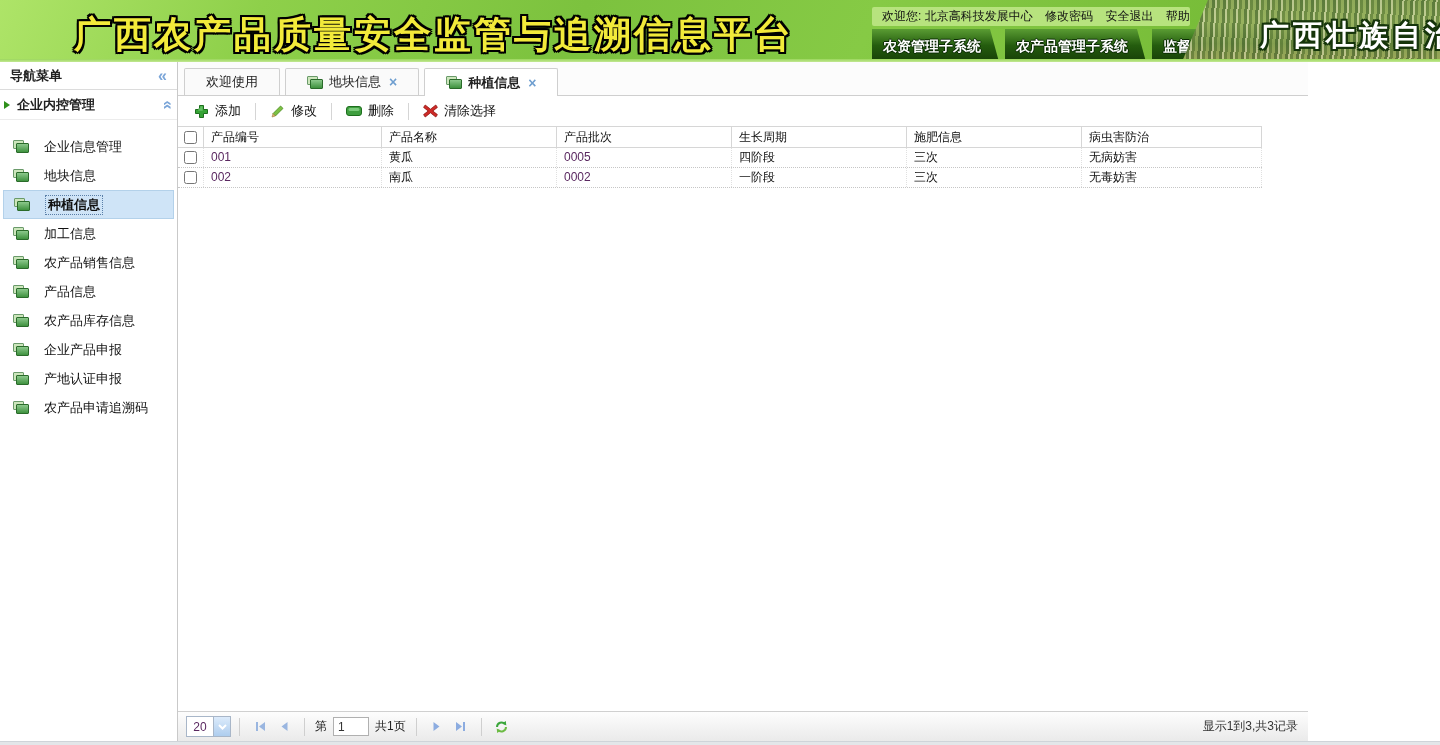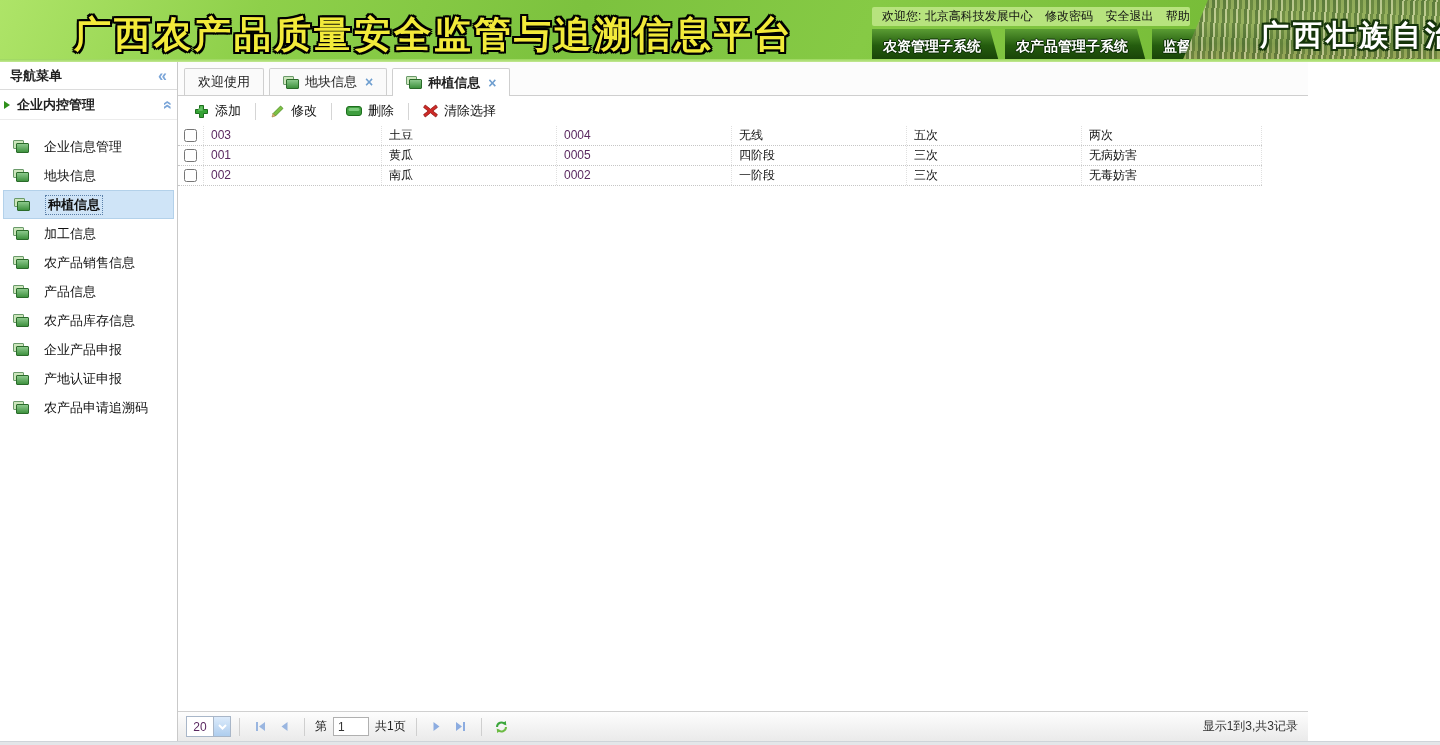--- a/index.html
+++ b/index.html
@@ -50,21 +50,21 @@
   .mitem.selected .lbl { border:1px dotted #5a7fa8; padding:0 2px; }
   .ficon { position:relative; width:16px; height:13px; display:inline-block; flex:none; }
   .ficon::before { content:""; position:absolute; left:0; top:0; width:9px; height:7px;
     background:#cde6bc; border:1px solid #6a9a6a; border-radius:1px; }
   .ficon::after { content:""; position:absolute; right:0; bottom:0; width:11px; height:8px;
     background:linear-gradient(#8cc98c,#3f923f); border:1px solid #2a6b2a; border-radius:1px; }
 
   
   #main { flex:1; display:flex; flex-direction:column; background:#fff; min-width:0; }
   .tabbar { height:34px; padding:6px 0 0 6px; background:#fcfcfc; border-bottom:1px solid #cfcfcf; display:flex; }
-  .tab { height:27px; display:flex; align-items:center; gap:6px; padding:0 13px; margin-right:5px;
+  .tab { height:27px; display:flex; align-items:center; gap:6px; padding:0 21px; margin-right:5px;
     border:1px solid #cfcfcf; border-bottom:none; border-radius:2px 2px 0 0; background:#fafafa;
     font-size:13px; color:#222; cursor:pointer; }
   .tab.active { background:#fff; font-weight:bold; height:28px; margin-bottom:-1px; position:relative; z-index:2; }
   .tab .x { color:#6f9fd0; font-size:14px; font-weight:bold; margin-left:2px; cursor:pointer; }
 
   .toolbar { height:30px; display:flex; align-items:center; padding:0 6px; background:#fff; }
   .tbtn { display:flex; align-items:center; gap:6px; padding:0 10px; font-size:13px; color:#111; cursor:pointer; height:24px; }
   .tsep { width:1px; height:17px; background:#d5d5d5; margin:0 4px; }
 
   
@@ -222,32 +222,32 @@
       <div class="tsep"></div>
       <div class="tbtn">
         <svg width="15" height="14" viewBox="0 0 15 14">
           <path d="M2.2 1 L7.5 5.2 L12.8 1 L14.4 3.4 L9.8 7 L14.4 10.6 L12.8 13 L7.5 8.8 L2.2 13 L0.6 10.6 L5.2 7 L0.6 3.4 Z" fill="#cf2a27" stroke="#8f1410" stroke-width="0.8"></path>
         </svg>
         <span>清除选择</span>
       </div>
     </div>
 
     <div class="grid">
-
-      <div class="grow gr">
+      <div class="grow gh">
         <div class="cell c0">
-            <input type="checkbox" style="">
-          </div>
-        <div class="cell c1 num">003</div>
-        <div class="cell c2">土豆</div>
-        <div class="cell c3 num">0004</div>
-        <div class="cell c4">无线</div>
-        <div class="cell c5">五次</div>
-        <div class="cell c6">两次</div>
-      </div>
+          <input type="checkbox" style="">
+        </div>
+        <div class="cell c1">产品编号</div>
+        <div class="cell c2">产品名称</div>
+        <div class="cell c3">产品批次</div>
+        <div class="cell c4">生长周期</div>
+        <div class="cell c5">施肥信息</div>
+        <div class="cell c6">病虫害防治</div>
+      </div>
+
       <div class="grow gr">
         <div class="cell c0">
             <input type="checkbox" style="">
           </div>
         <div class="cell c1 num">001</div>
         <div class="cell c2">黄瓜</div>
         <div class="cell c3 num">0005</div>
         <div class="cell c4">四阶段</div>
         <div class="cell c5">三次</div>
         <div class="cell c6">无病妨害</div>

